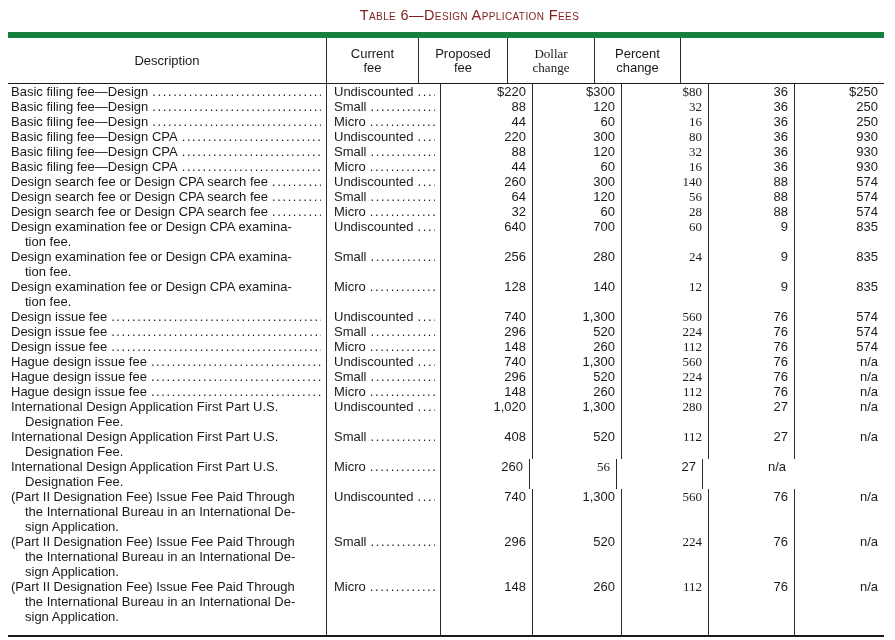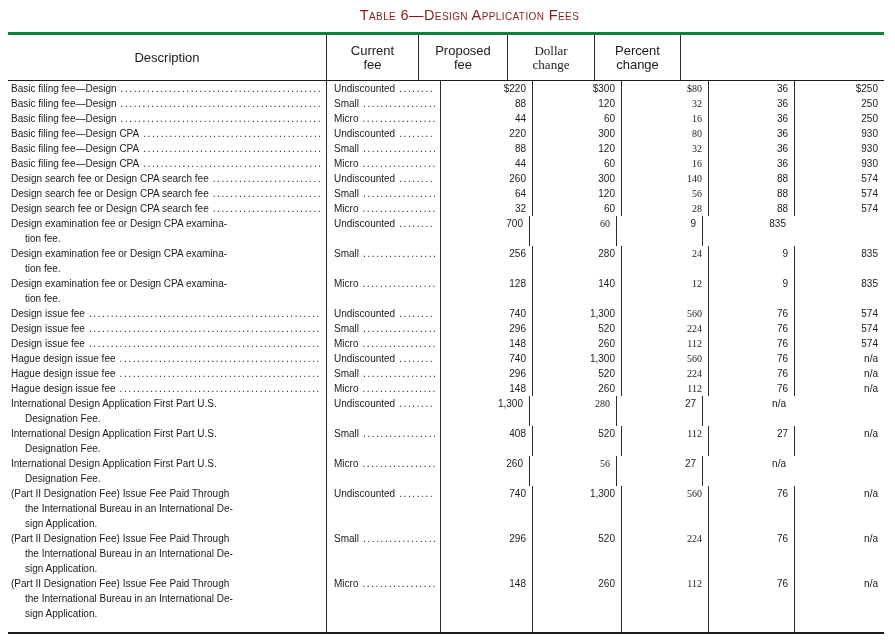--- a/index.html
+++ b/index.html
@@ -14,40 +14,40 @@
     font-variant: small-caps;
     font-size: 14.5px;
     letter-spacing: 0.4px;
     margin: 7px 0 9px 0;
     color: #7f1d1d;
     padding-left: 44px;
   }
   .tbl {
     margin-left: 8px;
     width: 876px;
-    border-top: 3px solid #15803d;
+    border-top: 6px solid #15803d;
     border-bottom: 2.5px solid #1c1c1c;
   }
   .thead { display: flex; height: 45px; border-bottom: 1.5px solid #1c1c1c; }
   .thead .cell {
     display: flex; align-items: center; justify-content: center;
     text-align: center; white-space: pre-line;
     font-size: 13px; line-height: 14px;
   }
   .row { display: flex; min-height: 15px; }
   .cell { box-sizing: border-box; }
   .c0 { width: 319px; }
   .c1 { width: 114px; }
   .c2 { width: 92px; }
   .c3 { width: 89px; }
   .c4 { width: 87px; font-family: Liberation Serif, serif; }
   .c5 { width: 86px; }
   .c6 { width: 89px; }
   .cell.bR { border-right: 1px solid #2b2b2b; }
-  .tbody { font-size: 10px; line-height: 15px; }
+  .tbody { font-size: 13px; line-height: 15px; }
   .desc { padding-left: 3px; }
   .leader { display: flex; width: 100%; }
   .txt { white-space: nowrap; }
   .dots {
     flex: 1 1 auto; min-width: 6px;
     overflow: hidden; white-space: nowrap;
     margin: 0 5px 0 4px; letter-spacing: 1.6px;
   }
   .dots::before {
     content: "........................................................................................................................................................................";
@@ -256,20 +256,21 @@
           <div class="cell c0 bR desc">
             <span class="wraptext">Design examination fee or Design CPA examina-
 tion fee.</span>
           </div>
           <div class="cell c1 bR entity">
             <span class="leader">
               <span class="txt">Undiscounted</span>
               <span class="dots"></span>
             </span>
           </div>
+          <div class="cell c2 bR num">640</div>
           <div class="cell c3 bR num">700</div>
           <div class="cell c4 bR num">60</div>
           <div class="cell c5 bR num">9</div>
           <div class="cell c6 num">835</div>
         </div>
         <div class="row">
           <div class="cell c0 bR desc">
             <span class="wraptext">Design examination fee or Design CPA examina-
 tion fee.</span>
           </div>
@@ -420,20 +421,21 @@
           <div class="cell c0 bR desc">
             <span class="wraptext">International Design Application First Part U.S.
 Designation Fee.</span>
           </div>
           <div class="cell c1 bR entity">
             <span class="leader">
               <span class="txt">Undiscounted</span>
               <span class="dots"></span>
             </span>
           </div>
+          <div class="cell c2 bR num">1,020</div>
           <div class="cell c3 bR num">1,300</div>
           <div class="cell c4 bR num">280</div>
           <div class="cell c5 bR num">27</div>
           <div class="cell c6 num">n/a</div>
         </div>
         <div class="row">
           <div class="cell c0 bR desc">
             <span class="wraptext">International Design Application First Part U.S.
 Designation Fee.</span>
           </div>

